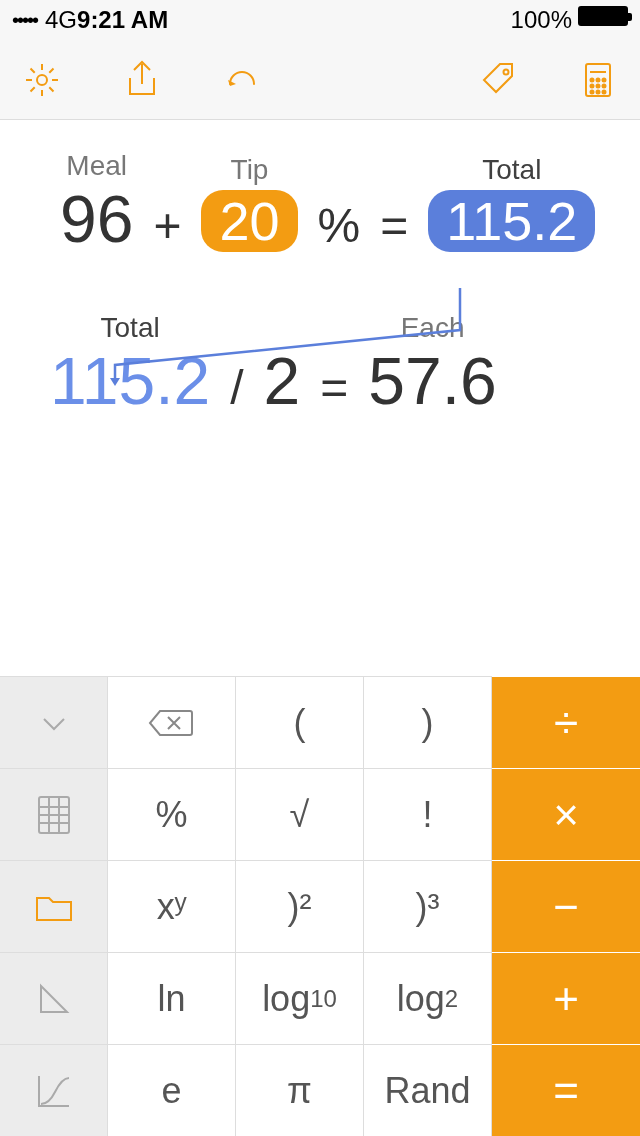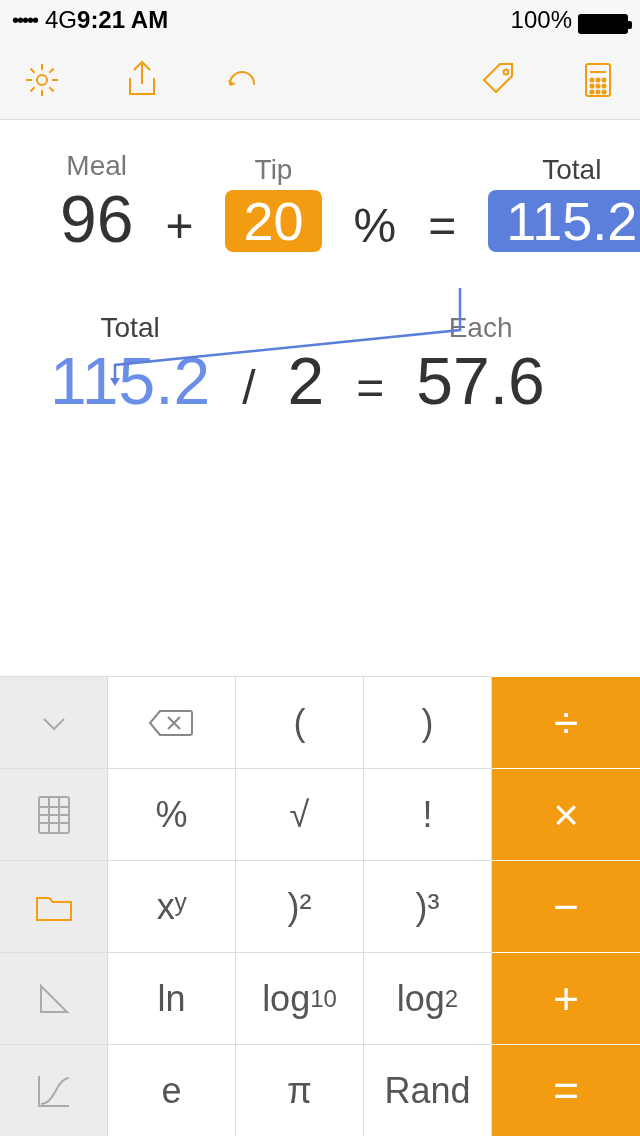--- a/index.html
+++ b/index.html
@@ -1,35 +1,35 @@
 <!DOCTYPE html>
 <html><head>
 <meta charset="utf-8">
 <style>
 *{margin:0;padding:0;box-sizing:border-box;font-family:-apple-system,"Helvetica Neue",Helvetica,Arial,sans-serif;font-weight:300}
 body{width:640px;height:1136px;background:#fff;overflow:hidden;position:relative}
 .status-bar{height:40px;background:#f7f7f7;display:flex;align-items:center;padding:0 12px;font-size:24px;font-weight:400}
 .status-left{display:flex;align-items:center;gap:8px}
 .dots{letter-spacing:-2px;font-size:20px}
 .status-center{flex:1;text-align:left;font-weight:600}
-.status-right{display:flex;align-items:flex-end;gap:6px;font-weight:400}
+.status-right{display:flex;align-items:flex-start;gap:6px;font-weight:400}
 .battery{width:50px;height:20px;border:2px solid #000;border-radius:3px;position:relative;background:#000}
 .battery::after{content:"";position:absolute;right:-6px;top:5px;width:4px;height:8px;background:#000;border-radius:0 2px 2px 0}
 .toolbar{height:80px;background:#f7f7f7;display:flex;align-items:center;padding:0 20px;gap:56px;border-bottom:1px solid #ddd}
 .toolbar .spacer{flex:1}
 .tb-icon{width:44px;height:44px;display:flex;align-items:center;justify-content:center}
 .tb-icon svg{stroke:#f39c12;fill:none;stroke-width:2}
 .canvas{height:556px;padding:30px 40px;position:relative}
-.expr-row{display:flex;align-items:flex-end;gap:32px;margin-bottom:8px}
+.expr-row{display:flex;align-items:flex-end;gap:20px;margin-bottom:8px}
 .col{display:flex;flex-direction:column;align-items:center}
 .label{font-size:28px;color:#777;font-weight:300;margin-bottom:4px}
 .label-blue{color:#404040}
 .val{font-size:66px;color:#333;font-weight:300;line-height:1}
 .op{font-size:48px;color:#333;font-weight:300;line-height:1;padding-bottom:2px}
-.chip{padding:4px 18px;border-radius:8px;font-size:54px;line-height:1;font-weight:300}
+.chip{padding:4px 18px;border-radius:22px;font-size:54px;line-height:1;font-weight:300}
 .chip-orange{background:#f39c12;color:#fff}
 .chip-blue{background:#5b7fdb;color:#fff}
 .val-blue{color:#6b8fe8}
 .row2{margin-top:60px;margin-left:10px}
 .connector{position:absolute;top:0;left:0;pointer-events:none}
 .keypad{position:absolute;bottom:0;left:0;width:640px;height:460px;display:grid;grid-template-columns:108px 128px 128px 128px 148px;grid-template-rows:repeat(5,92px)}
 .key{display:flex;align-items:center;justify-content:center;font-size:36px;color:#555;border-top:1px solid #ddd;border-right:1px solid #ddd;background:#fff;font-weight:300}
 .key-side{background:#ececec}
 .key-op{background:#f39c12;color:#fff;border-right:none;border-top:1px solid #fff;font-size:44px}
 .key sub{font-size:24px;vertical-align:sub}

